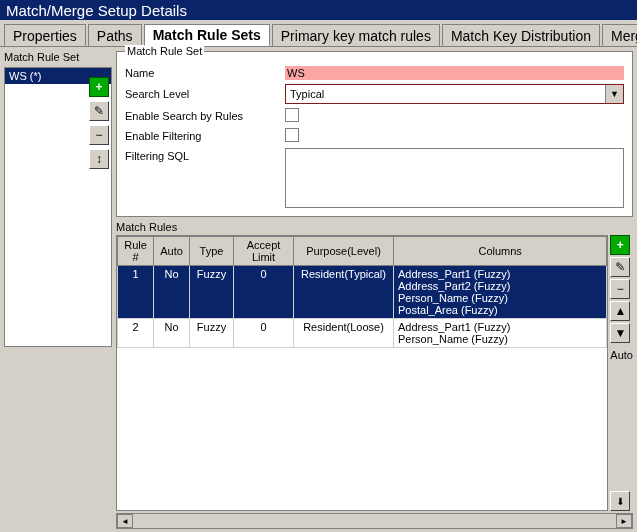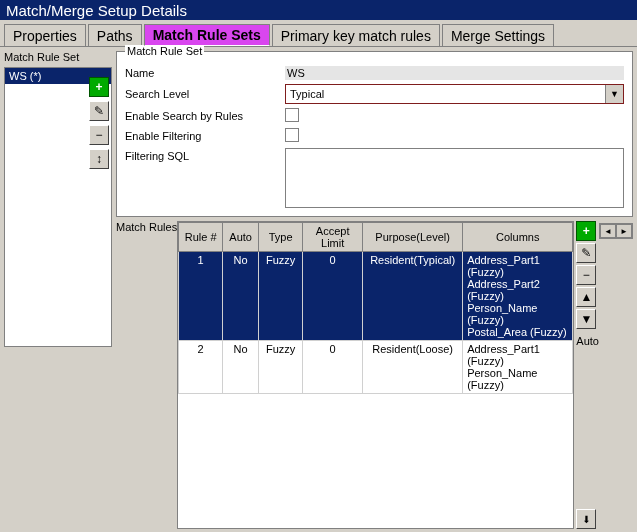--- a/index.html
+++ b/index.html
@@ -33,21 +33,21 @@
       border-bottom: none;
       padding: 2px 8px;
       cursor: pointer;
       font-size: 14px;
       white-space: nowrap;
       height: 22px;
       display: flex;
       align-items: center;
     }
     .tab.active {
-      background: #d946ef;
+      background: #ffffff;
       border-bottom: 1px solid white;
       margin-bottom: -1px;
       z-index: 1;
       font-weight: bold;
     }
     .main-content {
       display: flex;
       height: calc(532px - 20px - 26px);
       padding: 4px;
       gap: 4px;
@@ -160,21 +160,21 @@
     .textarea-cell {
       width: 100%;
       height: 60px;
       border: 1px solid #808080;
       font-size: 11px;
       padding: 2px;
       resize: none;
     }
     .match-rules-section {
       display: flex;
-      flex-direction: row;
+      flex-direction: column;
       flex: 1;
     }
     .match-rules-header {
       font-size: 11px;
       margin-bottom: 2px;
     }
     .match-rules-container {
       display: flex;
       gap: 2px;
       flex: 1;
@@ -246,20 +246,23 @@
   <div class="tab">
     <span>Paths</span>
   </div>
   <div class="tab active">
     <span>Match Rule Sets</span>
   </div>
   <div class="tab">
     <span>Primary key match rules</span>
   </div>
   <div class="tab">
+    <span>Match Key Distribution</span>
+  </div>
+  <div class="tab">
     <span>Merge Settings</span>
   </div>
 </div>
 
 <div class="main-content">
 
   <div class="left-panel" style="position:relative;">
     <div class="left-panel-header">Match Rule Set</div>
     <div class="left-panel-list">
       <div class="list-item-row selected">
@@ -284,21 +287,21 @@
 
   <div class="right-panel">
 
     <div class="group-box">
       <div class="group-box-title">Match Rule Set</div>
       <table class="form-table">
         <tbody>
             <tr>
           <td>Name</td>
           <td>
-            <div style="background:#e5e5e5; border:none; font-size:11px; padding:1px 2px;">WS</div>
+            <div style="background:#fca5a5; border:none; font-size:11px; padding:1px 2px;">WS</div>
           </td>
         </tr>
         <tr>
           <td>Search Level</td>
           <td>
             <div class="form-select-wrapper">
               <span class="form-select-text">Typical</span>
               <div class="form-select-arrow">▼</div>
             </div>
           </td>
@@ -325,21 +328,21 @@
         </table>
     </div>
 
     <div class="match-rules-section">
       <div class="match-rules-header">Match Rules</div>
       <div class="match-rules-container">
         <div class="rules-table-wrapper">
           <table class="rules-table">
             <thead>
               <tr>
-                <th style="width:44px;">Rule #</th>
+                <th style="width:36px;">Rule #</th>
                 <th style="width:36px;">Auto</th>
                 <th style="width:44px;">Type</th>
                 <th style="width:60px;">Accept Limit</th>
                 <th style="width:100px;">Purpose(Level)</th>
                 <th>Columns</th>
               </tr>
             </thead>
             <tbody>
               <tr class="selected">
                 <td>1</td>

